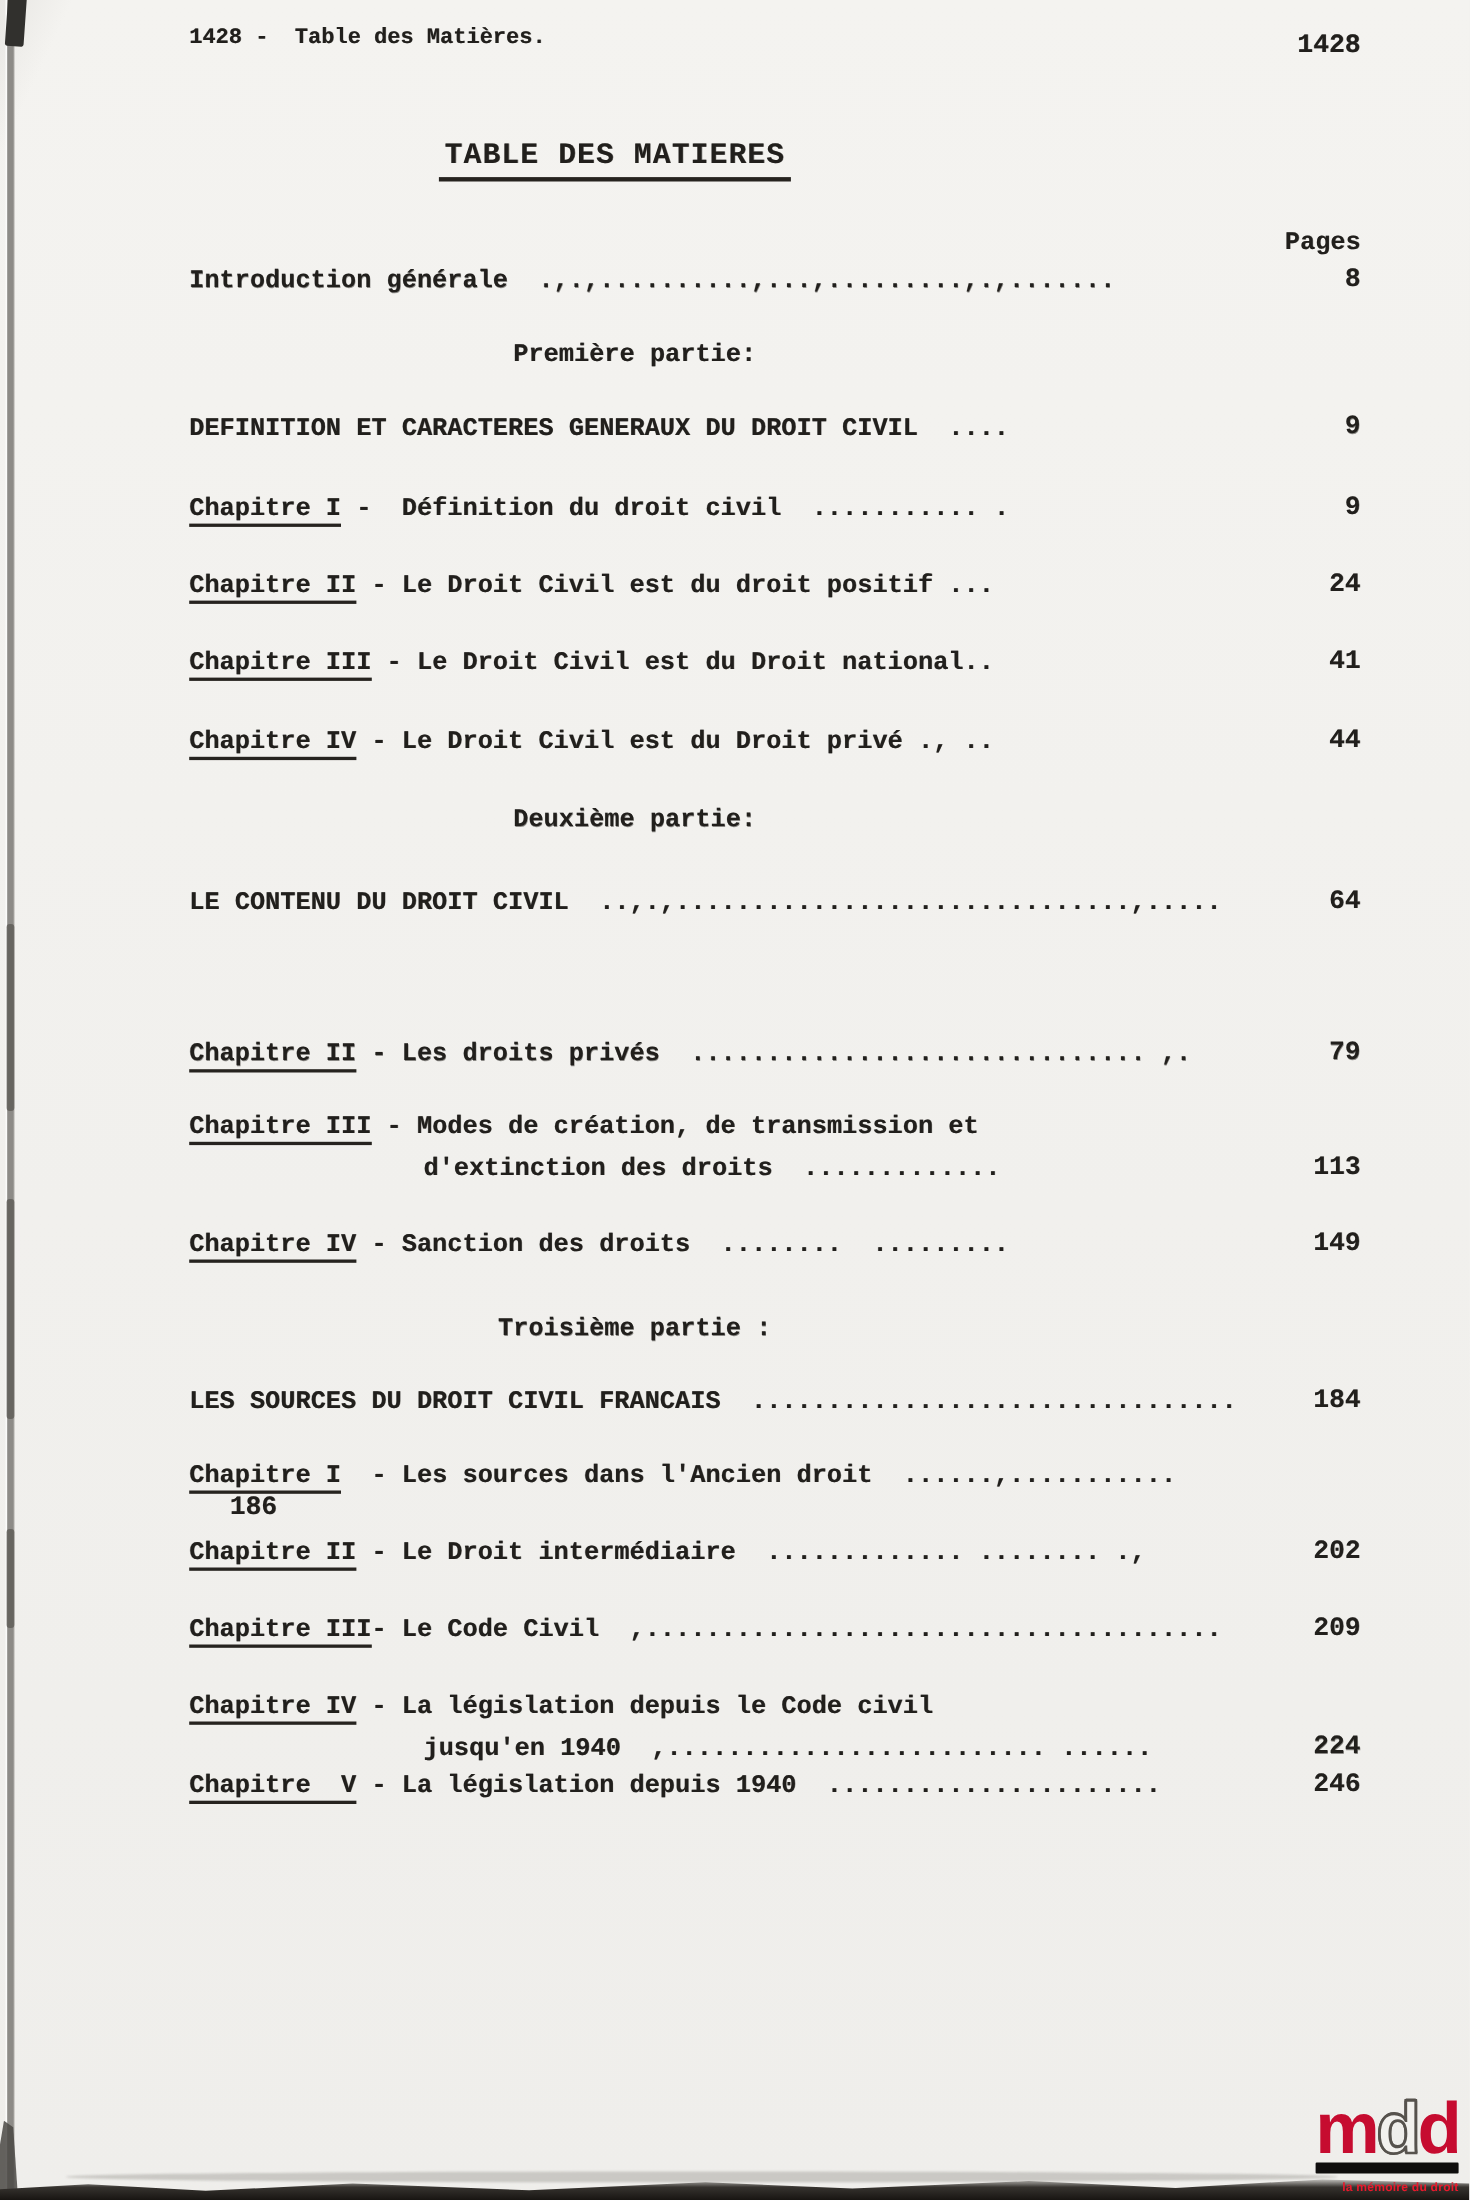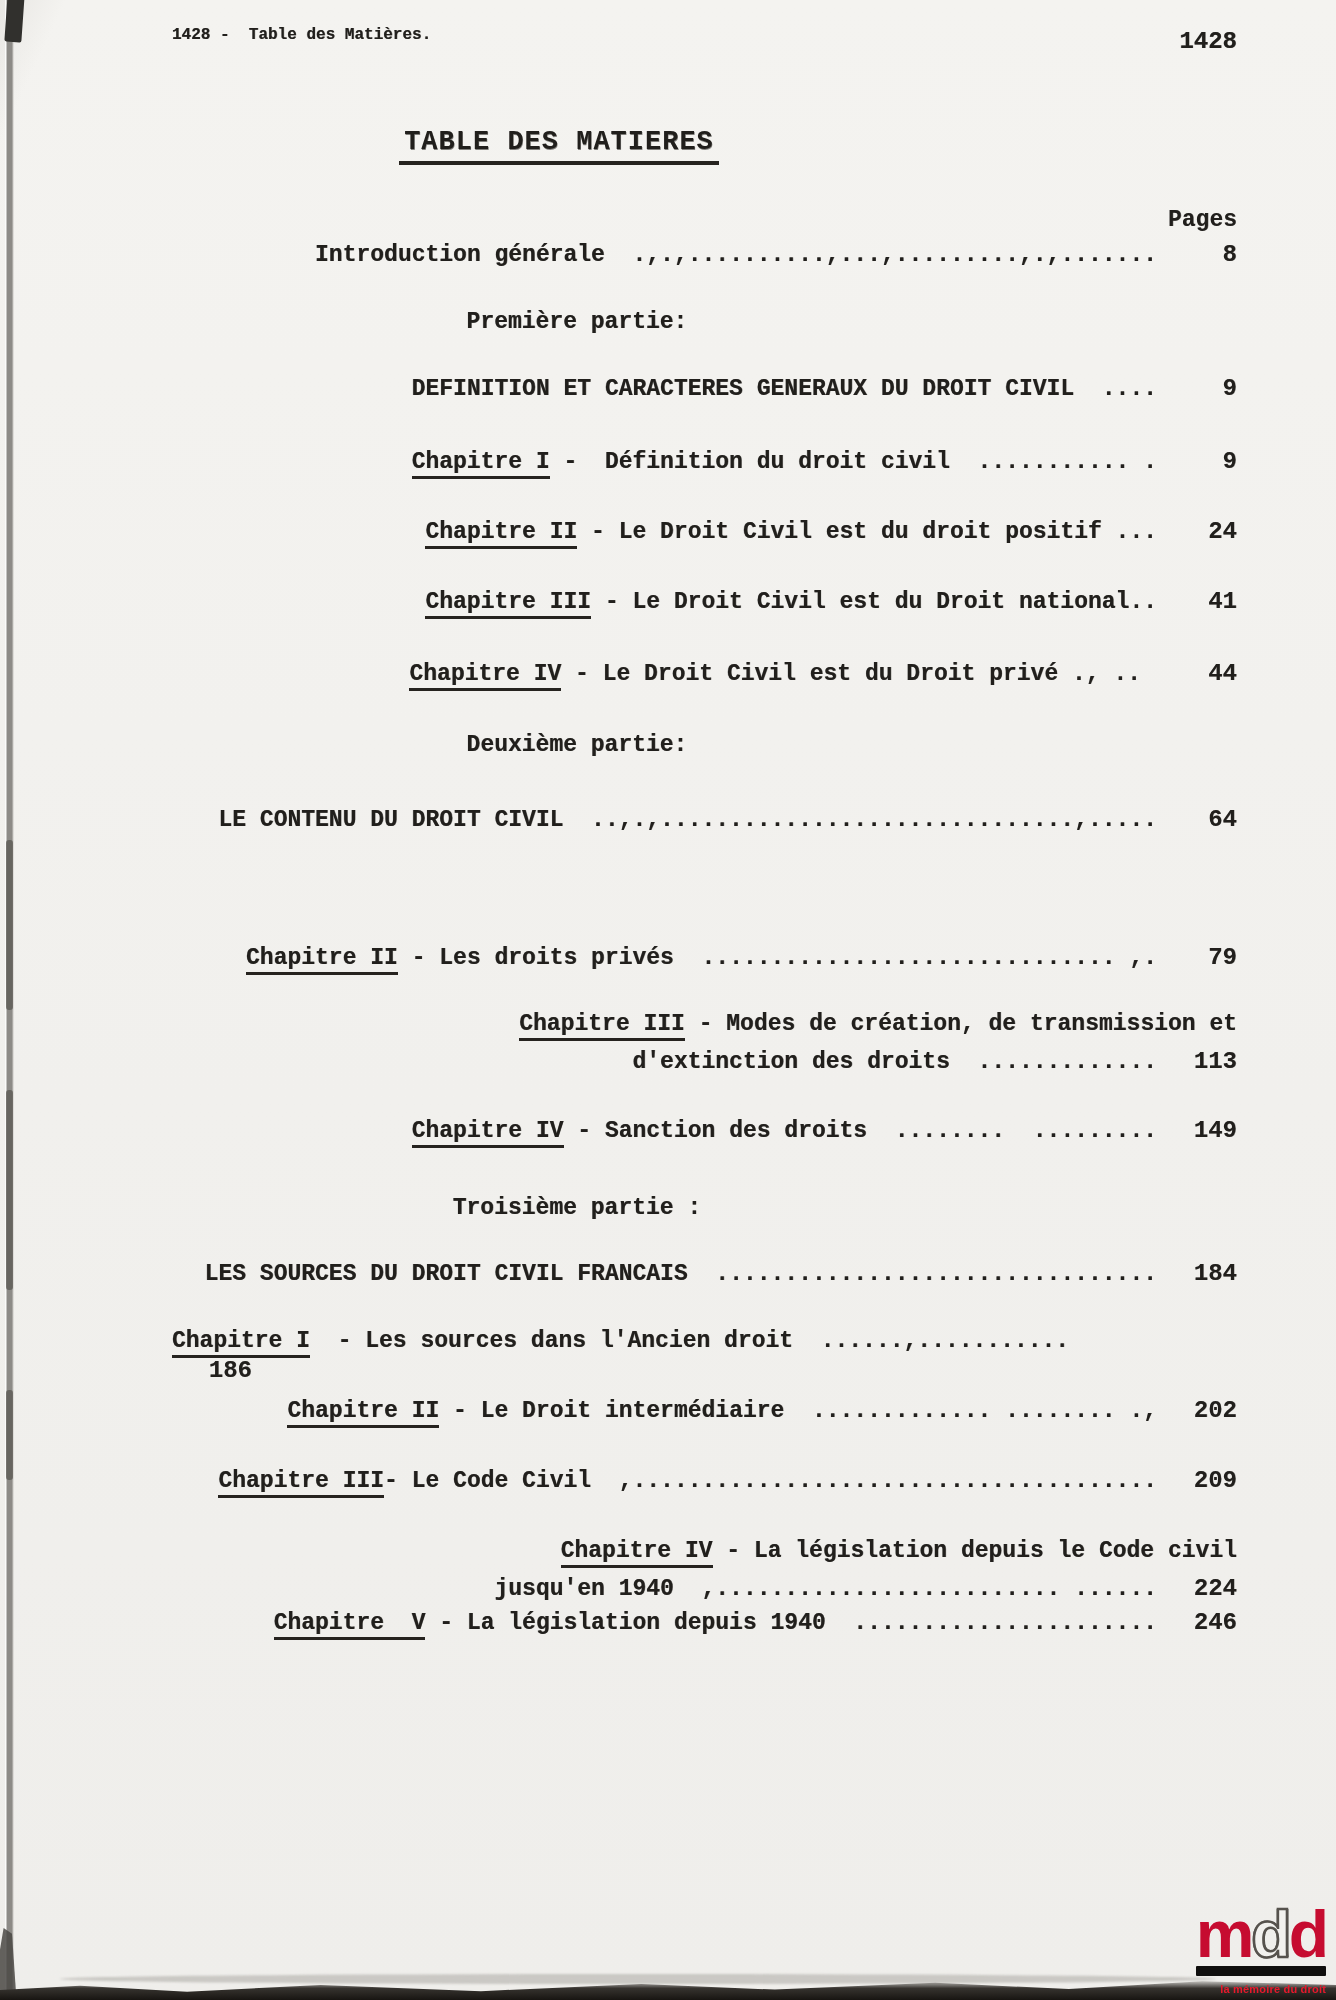--- a/index.html
+++ b/index.html
@@ -23,21 +23,21 @@
   .corner-top{position:absolute;left:6px;top:-6px;width:17px;height:48px;background:#31302d;transform:rotate(4deg);border-radius:2px;}
   .corner-bottom{position:absolute;left:0px;bottom:0px;width:30px;height:72px;background:#4a4844;clip-path:polygon(12% 0,40% 8%,55% 100%,0 100%,0 30%);opacity:.85;}
   .bottom-band{position:absolute;left:0;right:0;bottom:0;height:26px;
     background:linear-gradient(to top,#181512 0%,#36332f 45%,rgba(80,77,72,.35) 70%,rgba(0,0,0,0) 100%);
     clip-path:polygon(0 62%,6% 45%,14% 68%,24% 42%,36% 66%,48% 38%,58% 60%,70% 34%,80% 58%,90% 28%,100% 42%,100% 100%,0 100%);}
   .bottom-smudge{position:absolute;left:60px;right:120px;bottom:16px;height:10px;background:rgba(90,86,80,.25);border-radius:50%;filter:blur(1px);}
   
   .tw{position:absolute;white-space:pre;
     text-shadow:0.4px 0.4px 0 rgba(33,31,28,.5), -0.3px 0 0 rgba(33,31,28,.28);}
   .row{position:absolute;left:172px;right:99px;display:flex;align-items:flex-start;}
-  .row .t{white-space:pre;flex:1;text-shadow:0.4px 0.4px 0 rgba(33,31,28,.5), -0.3px 0 0 rgba(33,31,28,.28);text-align:right;}
+  .row .t{white-space:pre;flex:1;text-shadow:0.4px 0.4px 0 rgba(33,31,28,.5), -0.3px 0 0 rgba(33,31,28,.28);}
   .row .pg{width:80px;text-align:right;white-space:pre;font-size:24px;
     text-shadow:0.4px 0.4px 0 rgba(33,31,28,.5);}
   .row.cont .t{padding-left:213px;}
   .lbl{border-bottom:3px solid #26231f;padding-bottom:1px;}
   .heading{position:absolute;left:172px;width:810px;text-align:center;white-space:pre;
     text-shadow:0.4px 0.4px 0 rgba(33,31,28,.5), -0.3px 0 0 rgba(33,31,28,.28);}
   .doc-title{position:absolute;left:154px;width:810px;text-align:center;}
   .doc-title span{font-size:27px;letter-spacing:1px;border-bottom:4px solid #26231f;padding:0 5px 4px 5px;white-space:pre;
     text-shadow:0.5px 0.5px 0 rgba(33,31,28,.55);}
   .pages-lbl{position:absolute;right:99px;width:200px;text-align:right;white-space:pre;
@@ -59,21 +59,21 @@
 
   <div class="bind-edge"></div>
   <div class="edge-seg" style="top:840px;height:170px;"></div>
   <div class="edge-seg" style="top:1090px;height:200px;"></div>
   <div class="edge-seg" style="top:1390px;height:90px;"></div>
   <div class="corner-top"></div>
   <div class="corner-bottom"></div>
   <div class="bottom-smudge"></div>
   <div class="bottom-band"></div>
 
-  <div class="tw" style="top:20px;left:172px;font-size:16px;">1428 -  Table des Matières.</div>
+  <div class="tw" style="top:20px;left:172px;font-size:20px;">1428 -  Table des Matières.</div>
   <div class="tw" style="top:27px;right:99px;text-align:right;font-size:24px;">1428</div>
 
   <div class="doc-title" style="top:127px;"><span>TABLE DES MATIERES</span></div>
 
   <div class="pages-lbl" style="top:205px;">Pages</div>
 
   <div class="row" style="top:240px;">
     <span class="t">Introduction générale  .,.,..........,...,.........,.,.......</span>
       <span class="pg">8</span>
   </div>

